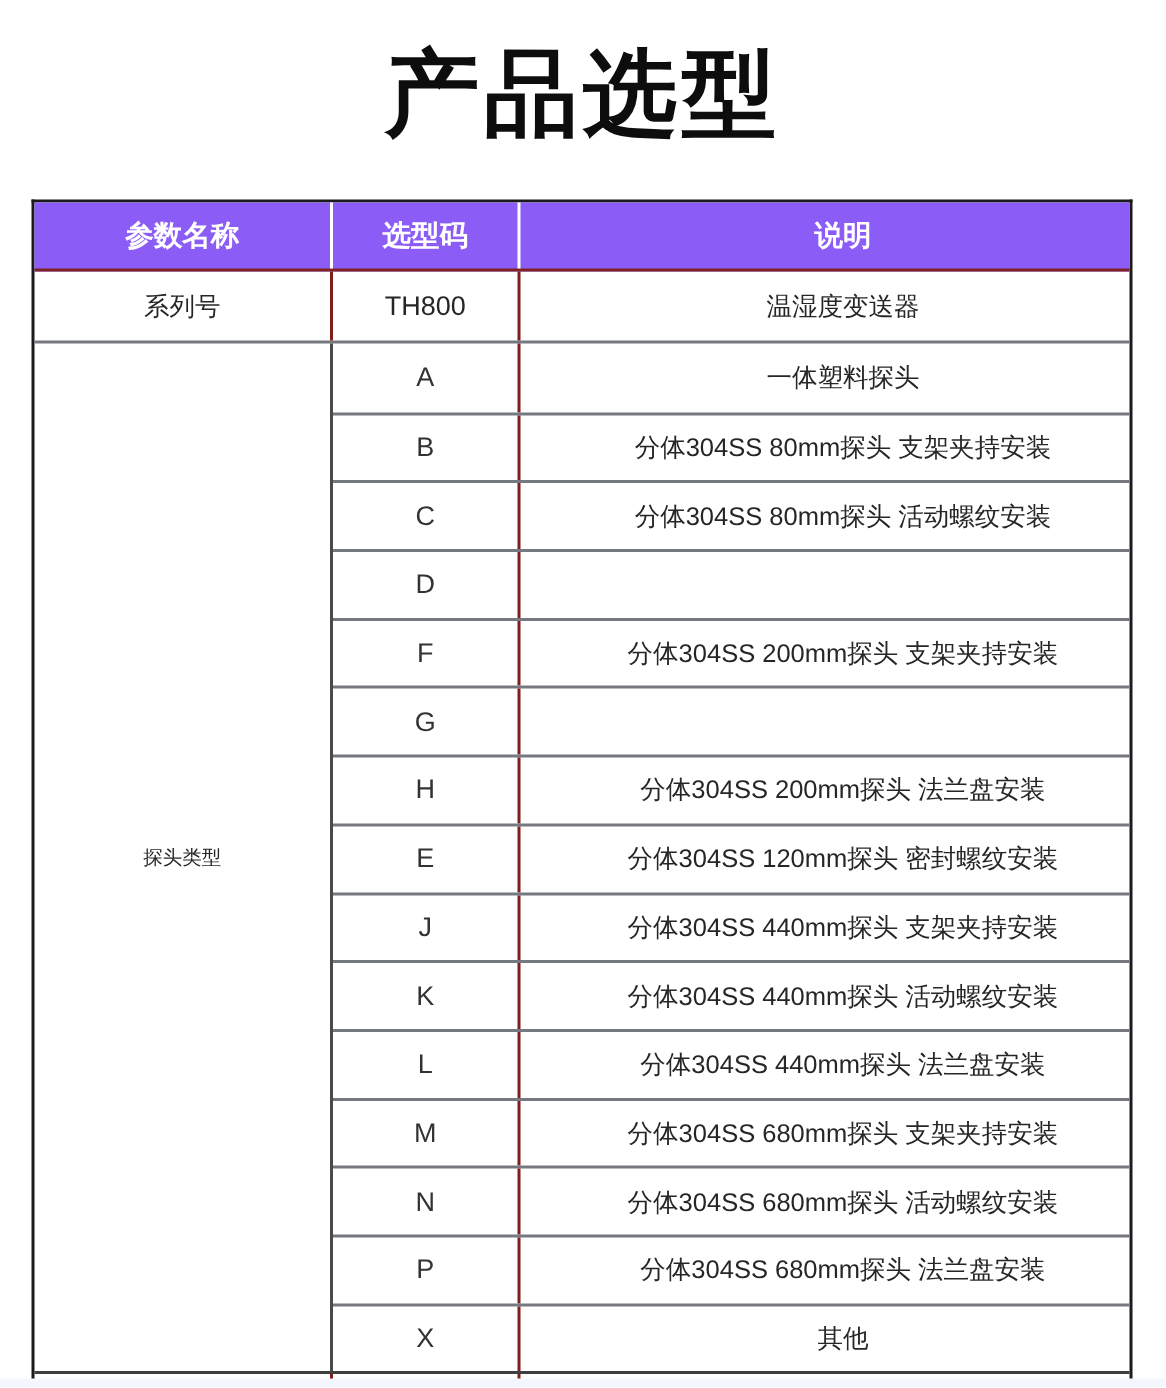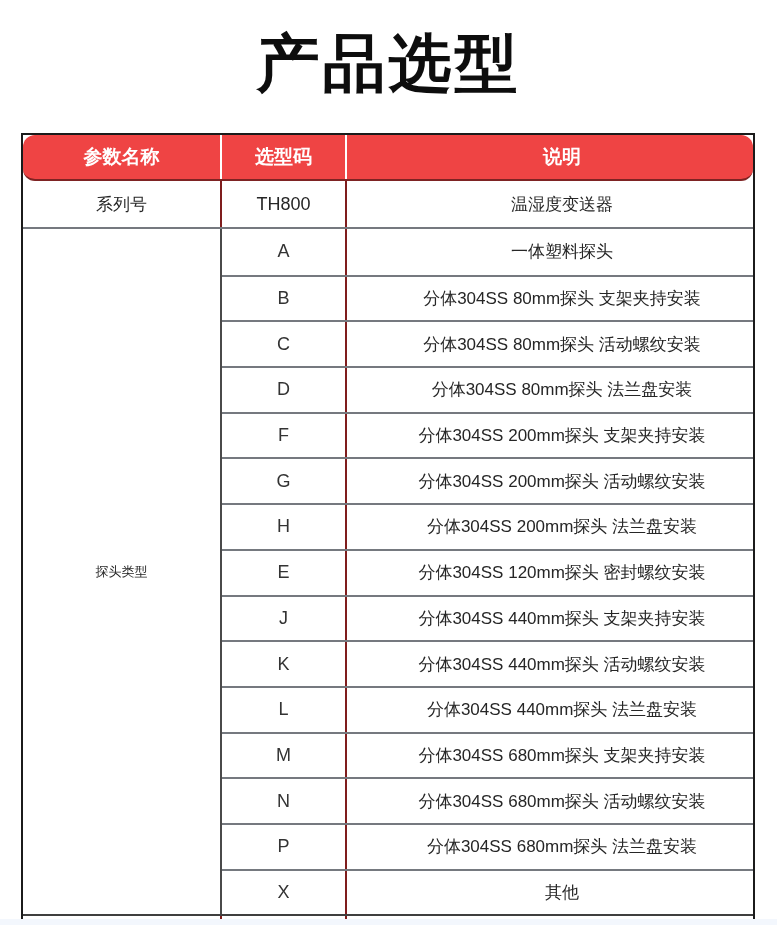--- a/index.html
+++ b/index.html
@@ -21,23 +21,22 @@
   .sel-table {
     position:absolute; top:133px; left:21px;
     width:734px;
     border:2px solid #1b1b1b; border-bottom:none;
     box-sizing:border-box;
     background:#ffffff;
   }
   .hrow {
     display:flex;
     height:46px; box-sizing:border-box;
-    background:#ef4444;
+    background:#8b5cf6;
     border-bottom:2px solid #7e2323;
-    border-radius:12px;
   }
   .hcell {
     display:flex; align-items:center; justify-content:center;
     color:#ffffff; font-size:19px; font-weight:bold;
     box-sizing:border-box;
   }
   .hcell.c1, .hcell.c2 { border-right:2px solid #ffffff; }
   .c1 { width:199px; flex:none; }
   .c2 { width:125px; flex:none; }
   .c3 { flex:1;padding-left:24px; }
@@ -109,31 +108,29 @@
     <div class="cell c3">分体304SS 80mm探头 支架夹持安装</div>
   </div>
 
   <div class="prow">
     <div class="cell c2">C</div>
     <div class="cell c3">分体304SS 80mm探头 活动螺纹安装</div>
   </div>
 
   <div class="prow">
     <div class="cell c2">D</div>
-    <div class="cell c3">分体304SS 80mm探头 法兰盘安装</div>
   </div>
 
   <div class="prow">
     <div class="cell c2">F</div>
     <div class="cell c3">分体304SS 200mm探头 支架夹持安装</div>
   </div>
 
   <div class="prow">
     <div class="cell c2">G</div>
-    <div class="cell c3">分体304SS 200mm探头 活动螺纹安装</div>
   </div>
 
   <div class="prow">
     <div class="cell c2">H</div>
     <div class="cell c3">分体304SS 200mm探头 法兰盘安装</div>
   </div>
 
   <div class="prow">
     <div class="cell c2">E</div>
     <div class="cell c3">分体304SS 120mm探头 密封螺纹安装</div>

